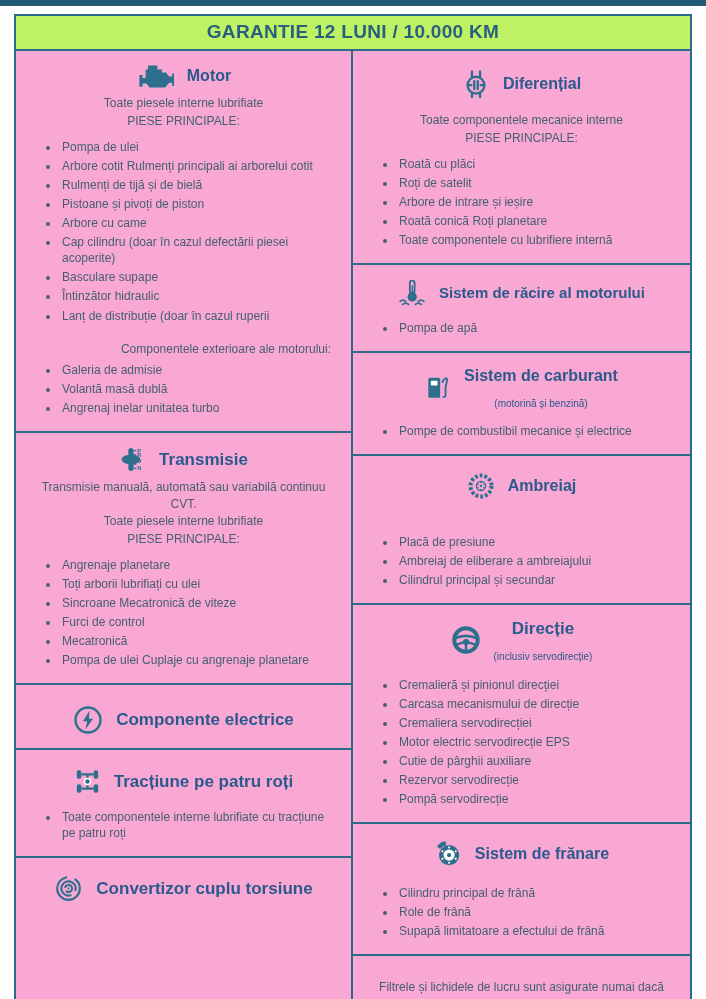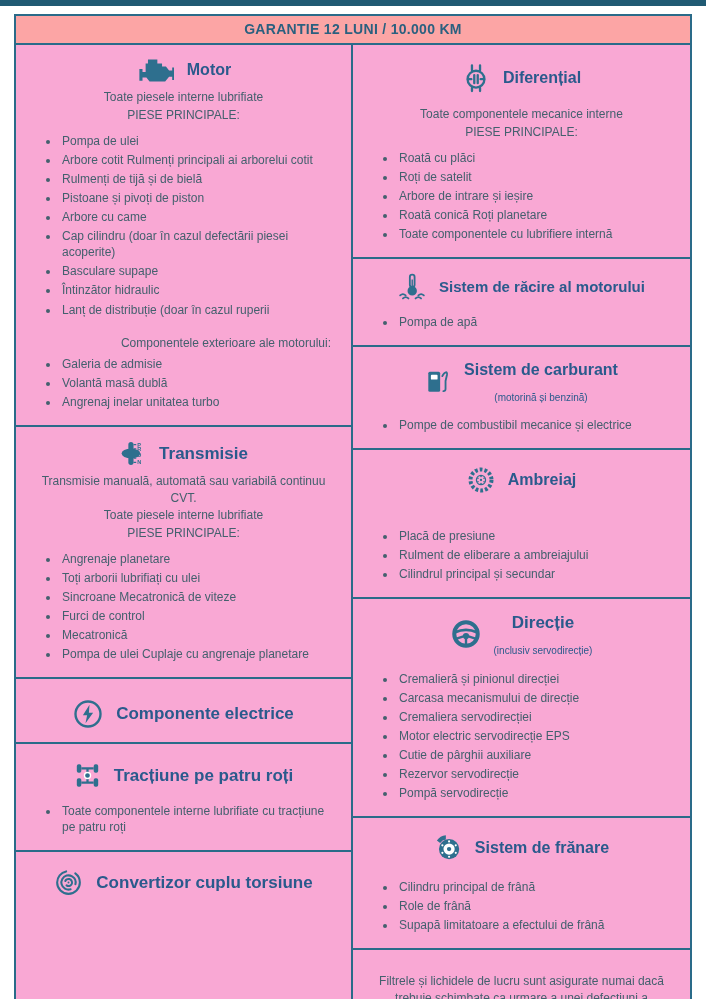--- a/index.html
+++ b/index.html
@@ -5,23 +5,23 @@
   html,body{margin:0;padding:0;background:#fff;}
   body{
     width:706px;
     font-family:"Liberation Sans","DejaVu Sans",sans-serif;
     color:#44606e;
     -webkit-font-smoothing:antialiased;
   }
   .top-edge-bar{height:6px;background:#205a73;width:100%;}
   .wrap{margin:8px 14px 14px 14px;width:678px;box-sizing:border-box;}
   .header-box{
-    box-sizing:border-box;border:2px solid #2a6b89;background:#fca5a5;
+    box-sizing:border-box;border:2px solid #2a6b89;background:#bef264;
     text-align:center;padding:5px 8px 6px;
-    font-size:14px;font-weight:bold;color:#2a607f;letter-spacing:.3px;
+    font-size:19px;font-weight:bold;color:#2a607f;letter-spacing:.3px;
   }
   .grid{display:grid;grid-template-columns:339px 339px;margin-top:-2px;align-items:stretch;}
   .col{display:flex;flex-direction:column;}
   .col-right{margin-left:-2px;}
   .box{
     box-sizing:border-box;border:2px solid #2a6b89;background:#f9a8d4;
     margin-top:-2px;padding:8px 20px 10px;
     display:flex;flex-direction:column;
   }
   .col .box:first-child{margin-top:0;}
@@ -255,21 +255,21 @@
                   <circle cx="9.4" cy="10.5" r=".7"></circle>
               </g>
             </svg>
           </span>
           <div class="titles">
             <div class="sec-title">Ambreiaj</div>
           </div>
         </div>
         <ul class="items" style="margin-top:28px">
             <li>Placă de presiune</li>
-            <li>Rulment de eliberare a ambreiajului</li>
+            <li>Ambreiaj de eliberare a ambreiajului</li>
             <li>Cilindrul principal și secundar</li>
           </ul>
       </section>
 
       <section class="box">
         <div class="sec-head" style="margin-top:6px">
           <span class="icon">
             <svg viewBox="0 0 24 24" width="30" height="30" fill="none" stroke="currentColor">
               <circle cx="12" cy="12" r="9.4" stroke-width="3.2"></circle>
               <path d="M3.4 10.6C6.2 9.2 9 8.6 12 8.6s5.8.6 8.6 2" stroke-width="2.2"></path>

